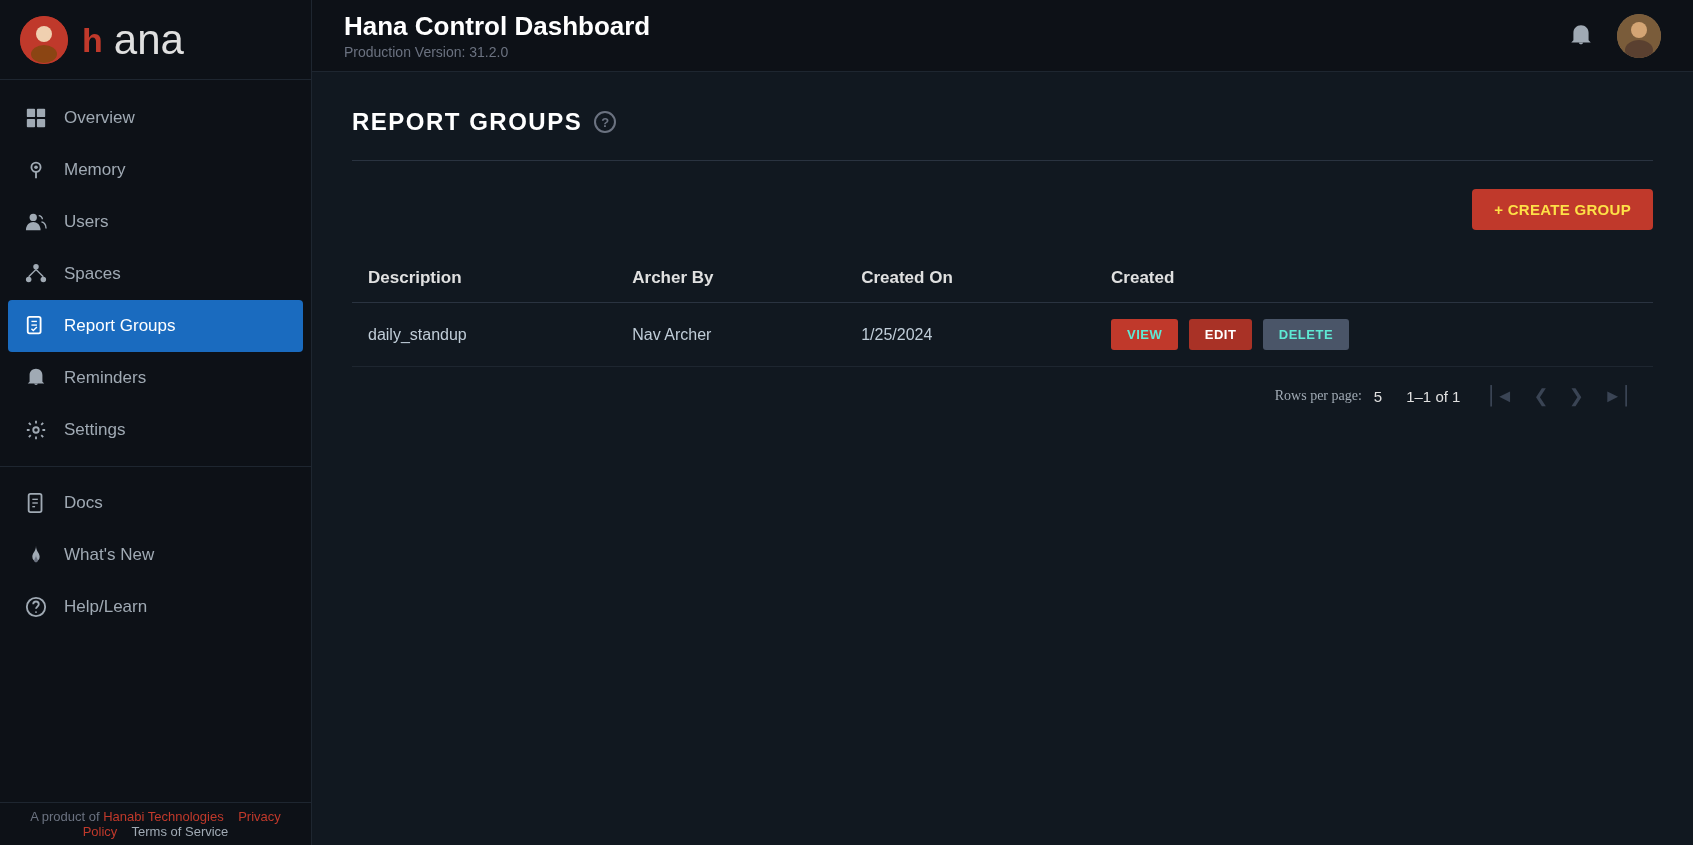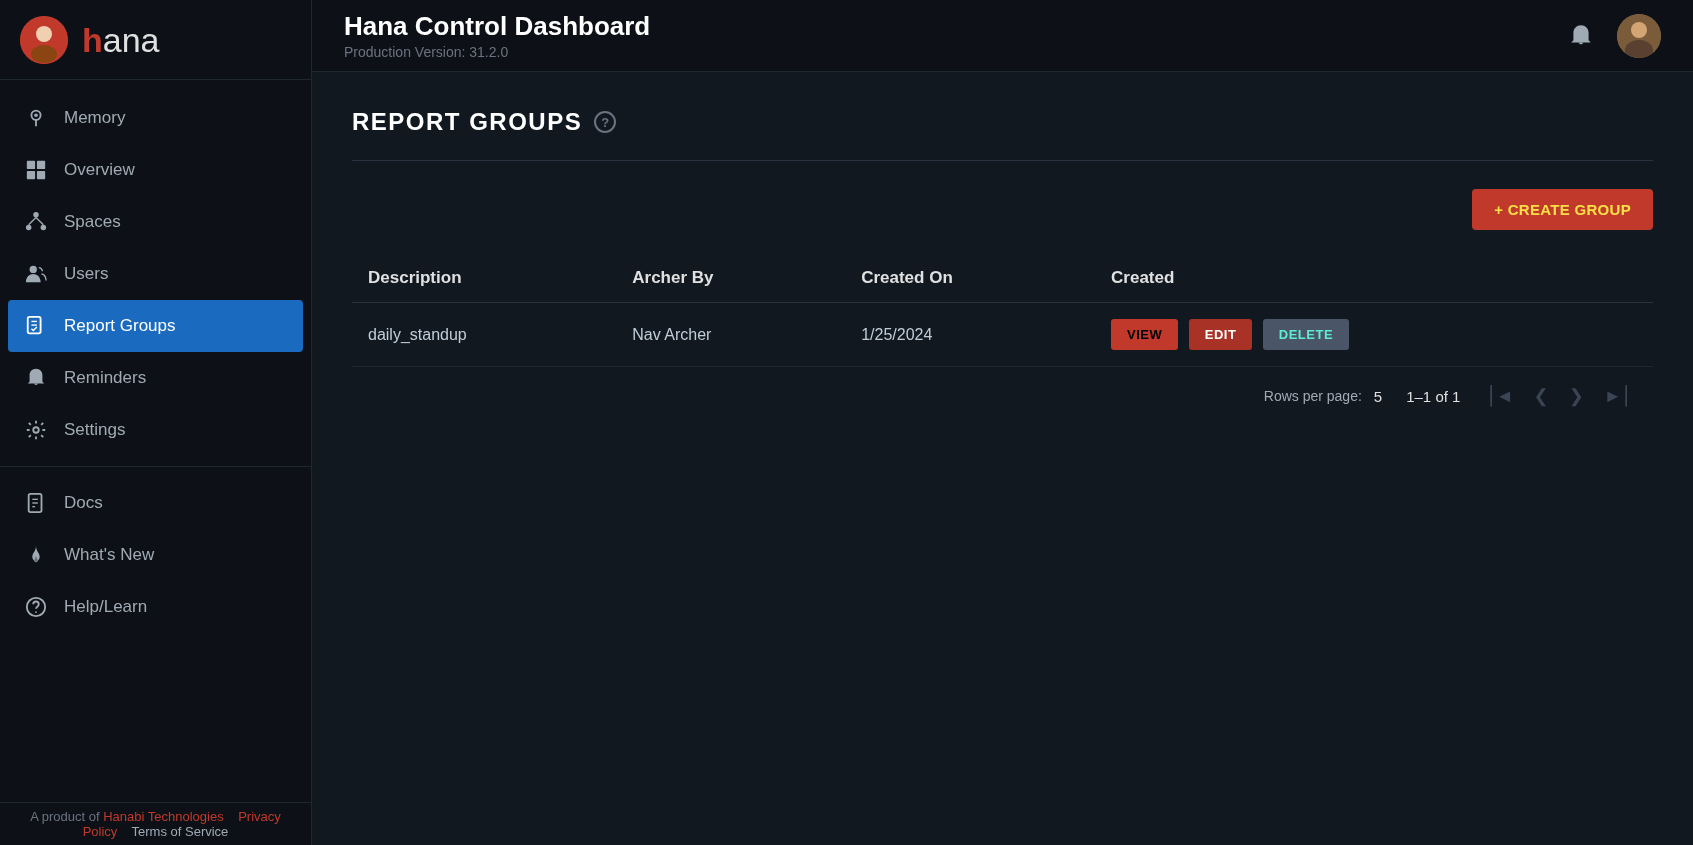--- a/index.html
+++ b/index.html
@@ -61,24 +61,25 @@
     }
 
     .brand-h {
       font-size: 34px;
       font-weight: 700;
       color: #c0392b;
       line-height: 1;
     }
 
     .brand-name {
-      font-size: 34px;
+      font-size: 42px;
       font-weight: 400;
       color: #e0e0e0;
       line-height: 1;
+      margin-left: 11px;
     }
 
     .sidebar-nav {
       flex: 1;
       padding: 12px 0;
       display: flex;
       flex-direction: column;
     }
 
     .nav-item {
@@ -304,36 +305,36 @@
       border: none;
       padding: 8px 16px;
       font-size: 13px;
       font-weight: 700;
       border-radius: 3px;
       cursor: pointer;
       letter-spacing: 0.5px;
       margin-right: 6px;
     }
 
-    .btn-view { background: #c0392b; color: #000000; }
+    .btn-view { background: #c0392b; color: #5eead4; }
     .btn-edit { background: #a93226; color: #fff; }
     .btn-delete { background: #4a5568; color: #5eead4; }
 
     
     .pagination-row {
       display: flex;
       align-items: center;
       justify-content: flex-end;
       padding: 18px 16px 0;
       gap: 8px;
       color: #a0aab4;
       font-size: 14px;
     }
 
-    .pagination-label { margin-right: 4px; }
+    .pagination-label { margin-right: 4px; font-family: Liberation Serif, serif; }
 
     .rows-per-page {
       color: #e0e0e0;
       font-size: 15px;
       font-weight: 500;
       margin-right: 16px;
     }
 
     .page-range {
       color: #e0e0e0;
@@ -373,63 +374,63 @@
         <span class="brand-h">h</span>
         <span class="brand-name">ana</span>
       </div>
     </div>
 
     <nav class="sidebar-nav">
 
       <div class="nav-item">
         <span class="nav-icon">
           <svg viewBox="0 0 24 24" xmlns="http://www.w3.org/2000/svg">
-            <circle cx="12" cy="9" r="5" fill="none" stroke="#a0aab4" stroke-width="2"></circle>
-            <path d="M12 14 L12 21" stroke="#a0aab4" stroke-width="2"></path>
-            <circle cx="12" cy="9" r="2" fill="#a0aab4"></circle>
-          </svg>
-        </span>
-        <span class="nav-label">Memory</span>
-      </div>
-
-      <div class="nav-item">
-        <span class="nav-icon">
-          <svg viewBox="0 0 24 24" xmlns="http://www.w3.org/2000/svg">
             <rect x="2" y="2" width="9" height="9" rx="1"></rect>
             <rect x="13" y="2" width="9" height="9" rx="1"></rect>
             <rect x="2" y="13" width="9" height="9" rx="1"></rect>
             <rect x="13" y="13" width="9" height="9" rx="1"></rect>
           </svg>
         </span>
         <span class="nav-label">Overview</span>
+      </div>
+
+      <div class="nav-item">
+        <span class="nav-icon">
+          <svg viewBox="0 0 24 24" xmlns="http://www.w3.org/2000/svg">
+            <circle cx="12" cy="9" r="5" fill="none" stroke="#a0aab4" stroke-width="2"></circle>
+            <path d="M12 14 L12 21" stroke="#a0aab4" stroke-width="2"></path>
+            <circle cx="12" cy="9" r="2" fill="#a0aab4"></circle>
+          </svg>
+        </span>
+        <span class="nav-label">Memory</span>
+      </div>
+
+      <div class="nav-item">
+        <span class="nav-icon">
+          <svg viewBox="0 0 24 24" xmlns="http://www.w3.org/2000/svg">
+            <circle cx="9" cy="7" r="4"></circle>
+            <path d="M1 21 C1 15 5 12 9 12 C13 12 17 15 17 21"></path>
+            <path d="M15 5 C17 5 19 7 19 9" stroke="#a0aab4" stroke-width="1.5" fill="none"></path>
+            <path d="M18 12 C20 12 23 14 23 19" stroke="#a0aab4" stroke-width="1.5" fill="none"></path>
+          </svg>
+        </span>
+        <span class="nav-label">Users</span>
       </div>
 
       <div class="nav-item">
         <span class="nav-icon">
           <svg viewBox="0 0 24 24" xmlns="http://www.w3.org/2000/svg">
             <circle cx="12" cy="4" r="3" fill="#a0aab4"></circle>
             <circle cx="4" cy="18" r="3" fill="#a0aab4"></circle>
             <circle cx="20" cy="18" r="3" fill="#a0aab4"></circle>
             <line x1="12" y1="7" x2="4" y2="15" stroke="#a0aab4" stroke-width="1.5"></line>
             <line x1="12" y1="7" x2="20" y2="15" stroke="#a0aab4" stroke-width="1.5"></line>
           </svg>
         </span>
         <span class="nav-label">Spaces</span>
-      </div>
-
-      <div class="nav-item">
-        <span class="nav-icon">
-          <svg viewBox="0 0 24 24" xmlns="http://www.w3.org/2000/svg">
-            <circle cx="9" cy="7" r="4"></circle>
-            <path d="M1 21 C1 15 5 12 9 12 C13 12 17 15 17 21"></path>
-            <path d="M15 5 C17 5 19 7 19 9" stroke="#a0aab4" stroke-width="1.5" fill="none"></path>
-            <path d="M18 12 C20 12 23 14 23 19" stroke="#a0aab4" stroke-width="1.5" fill="none"></path>
-          </svg>
-        </span>
-        <span class="nav-label">Users</span>
       </div>
 
       <div class="nav-item active">
         <span class="nav-icon">
           <svg viewBox="0 0 24 24" xmlns="http://www.w3.org/2000/svg">
             <rect x="3" y="2" width="14" height="18" rx="2" fill="none" stroke="#ffffff" stroke-width="2"></rect>
             <line x1="7" y1="7" x2="13" y2="7" stroke="#ffffff" stroke-width="1.5"></line>
             <line x1="7" y1="11" x2="13" y2="11" stroke="#ffffff" stroke-width="1.5"></line>
             <polyline points="7,15 9,17 13,13" stroke="#ffffff" stroke-width="1.5" fill="none"></polyline>
           </svg>

